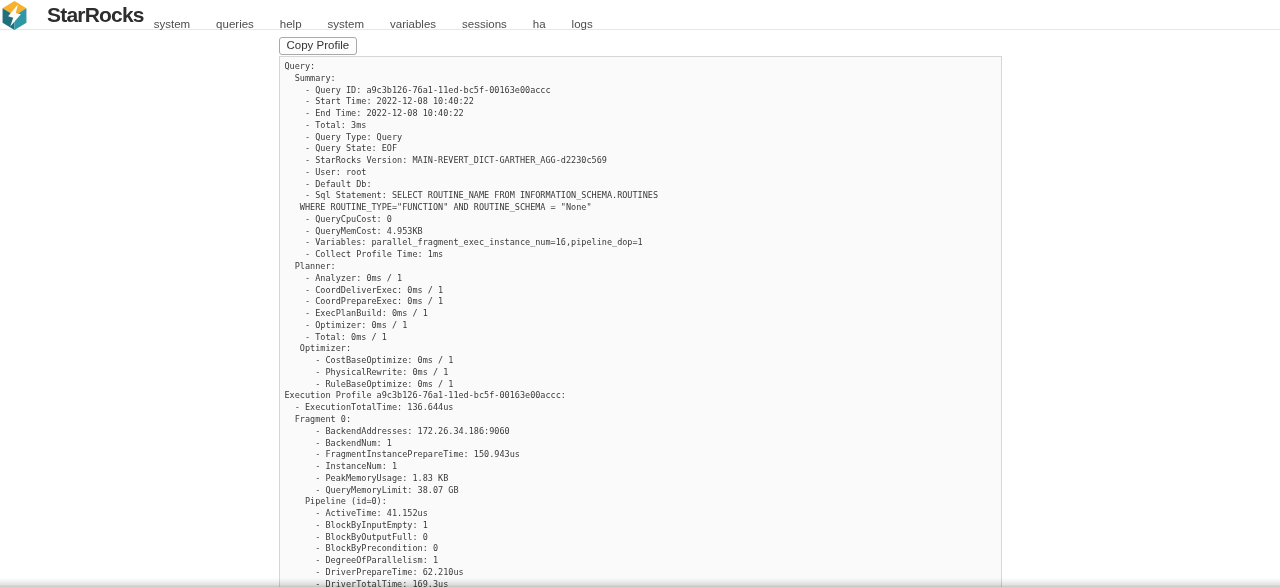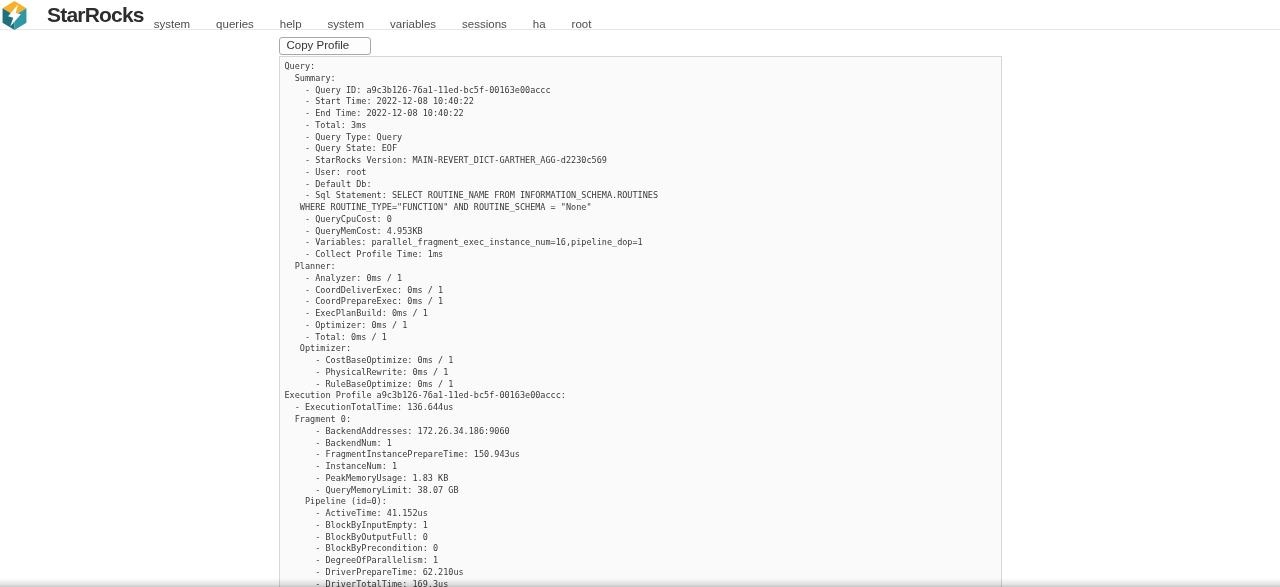--- a/index.html
+++ b/index.html
@@ -14,21 +14,21 @@
   .wordmark { font-size: 21px; font-weight: bold; color: #2d2d2d;
               letter-spacing: -0.8px; margin-left: 18px; line-height: 30px; }
   .nav { display: flex; align-items: flex-start; gap: 26px; margin-left: 10px; margin-top: 18px; }
   .nav a { font-size: 11.5px; color: #4d4d4d; text-decoration: none; }
 
   
   .content { width: 723px; margin: 5px auto 0 auto; }
   .copy-btn { display: inline-block; font-family: "Liberation Sans", sans-serif;
               font-size: 11.5px; color: #333; line-height: 13px;
               background: #fdfdfd; border: 1px solid #a9a9a9; border-radius: 3px;
-              padding: 1px 21px 2px 7px; cursor: pointer; }
+              padding: 1px 7px 2px 7px; cursor: pointer; }
   .profile-box { margin-top: 1px; width: 723px; height: 620px;
                  border: 1px solid #d6d6d6; background: #fafafa;
                  padding: 4px 5px; overflow: hidden; }
   .profile-pre { font-family: "DejaVu Sans Mono", "Liberation Mono", monospace;
                  font-size: 8.5px; line-height: 11.77px; color: #3a3a3a;
                  white-space: pre; }
 
   
   .bottom-shade { position: fixed; left: 0; right: 0; bottom: 0; height: 9px;
                   background: linear-gradient(to bottom, rgba(0,0,0,0) 0%, rgba(0,0,0,0.10) 70%, rgba(0,0,0,0.22) 100%);
@@ -48,21 +48,21 @@
     <span class="wordmark">StarRocks</span>
   </a>
   <nav class="nav">
     <a href="#">system</a>
     <a href="#">queries</a>
     <a href="#">help</a>
     <a href="#">system</a>
     <a href="#">variables</a>
     <a href="#">sessions</a>
     <a href="#">ha</a>
-    <a href="#">root</a>
+    <a href="#">logs</a>
   </nav>
 </div>
 
 <div class="content">
   <button class="copy-btn">Copy Profile</button>
   <div class="profile-box">
     <pre class="profile-pre">Query:
   Summary:
     - Query ID: a9c3b126-76a1-11ed-bc5f-00163e00accc
     - Start Time: 2022-12-08 10:40:22

